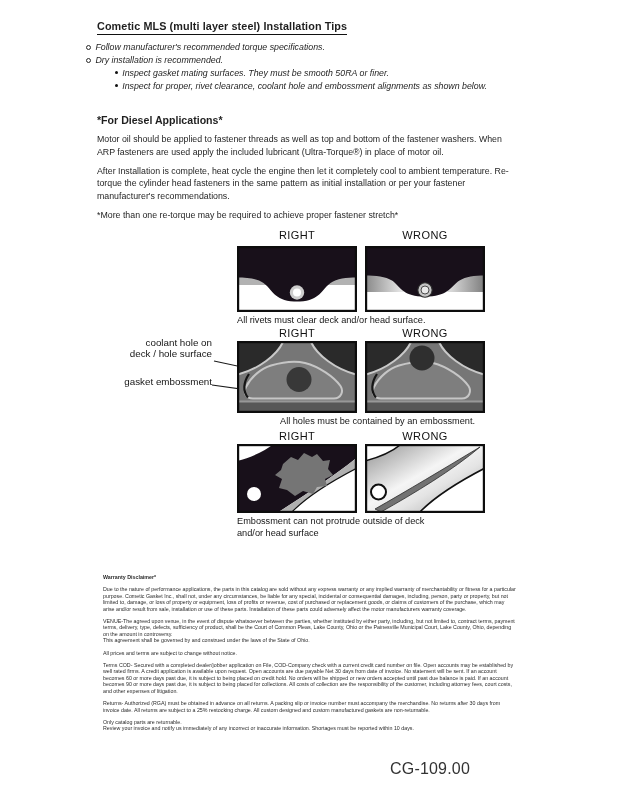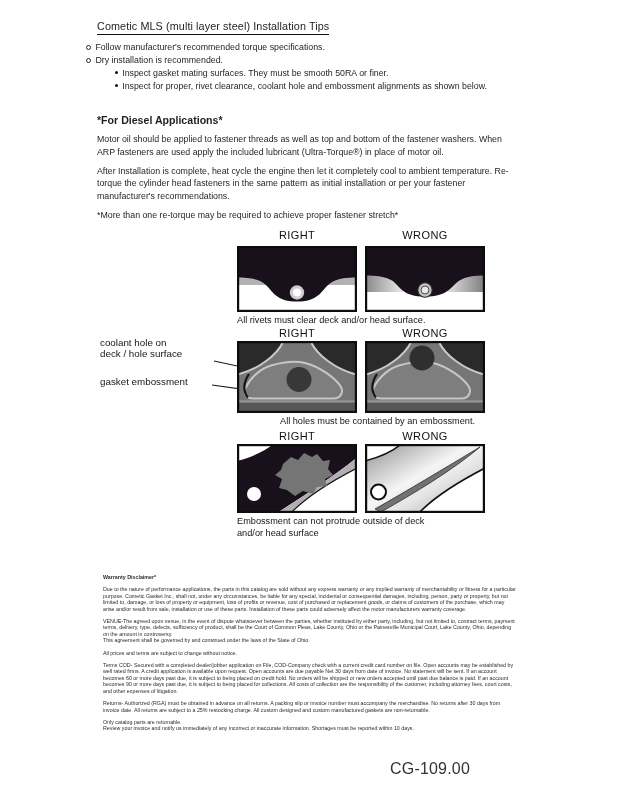--- a/index.html
+++ b/index.html
@@ -2,41 +2,41 @@
 <html><head>
 <meta charset="utf-8">
 <style>
   html,body{margin:0;padding:0;background:#ffffff;}
   #page{
     position:relative;width:618px;height:800px;background:#fff;overflow:hidden;
     font-family:"Liberation Sans","DejaVu Sans",sans-serif;color:#1f1f1f;
   }
   .abs{position:absolute;}
   
-  #title{left:97px;top:20px;font-size:10.8px;font-weight:normal;letter-spacing:.1px;
+  #title{left:97px;top:20px;font-size:10.8px;font-weight:bold;letter-spacing:.1px;
          border-bottom:1.3px solid #111;padding-bottom:1.5px;white-space:nowrap;}
   
-  #bullets{left:86px;top:41px;width:470px;font-size:8.8px;line-height:13px;}
+  #bullets{left:86px;top:41px;width:470px;font-size:8.8px;line-height:13px;font-style:italic;}
   .b-row{display:flex;align-items:flex-start;}
   .o-mark{flex:0 0 auto;width:3.4px;height:3.4px;border:1px solid #2a2a2a;border-radius:50%;
           margin:3.8px 4px 0 0;}
   .sub{margin-left:29px;}
   .d-mark{flex:0 0 auto;width:3.2px;height:3.2px;background:#111;border-radius:50%;
           margin:4.2px 4px 0 0;}
   
   #diesel{left:97px;top:114px;width:424px;font-size:8.8px;line-height:12.6px;}
   #diesel h2{font-size:10.6px;font-weight:bold;margin:0 0 7px 0;line-height:12px;}
   #diesel p{margin:0 0 6.5px 0;}
   
   .dg-label{position:absolute;width:120px;text-align:center;font-size:11px;color:#111;
             letter-spacing:.4px;line-height:13px;}
   .dg-box{position:absolute;width:120px;}
   .dg-box svg{display:block;}
   .dg-cap{position:absolute;font-size:9.2px;line-height:11.5px;color:#151515;}
-  .callout{position:absolute;text-align:left;font-size:9.8px;line-height:11px;color:#151515;}
+  .callout{position:absolute;text-align:right;font-size:9.8px;line-height:11px;color:#151515;}
   
   #legal{left:103px;top:574px;width:413px;font-size:5.3px;line-height:6.4px;color:#2b2b2b;}
   #legal p{margin:0 0 6px 0;}
   #legal p.tight{margin:0;}
   #legal .lhead{font-weight:bold;margin:0 0 6px 0;}
   
   #docnum{left:390px;top:760px;font-size:16px;color:#333;letter-spacing:.2px;}
 </style>
 </head>
 <body>

